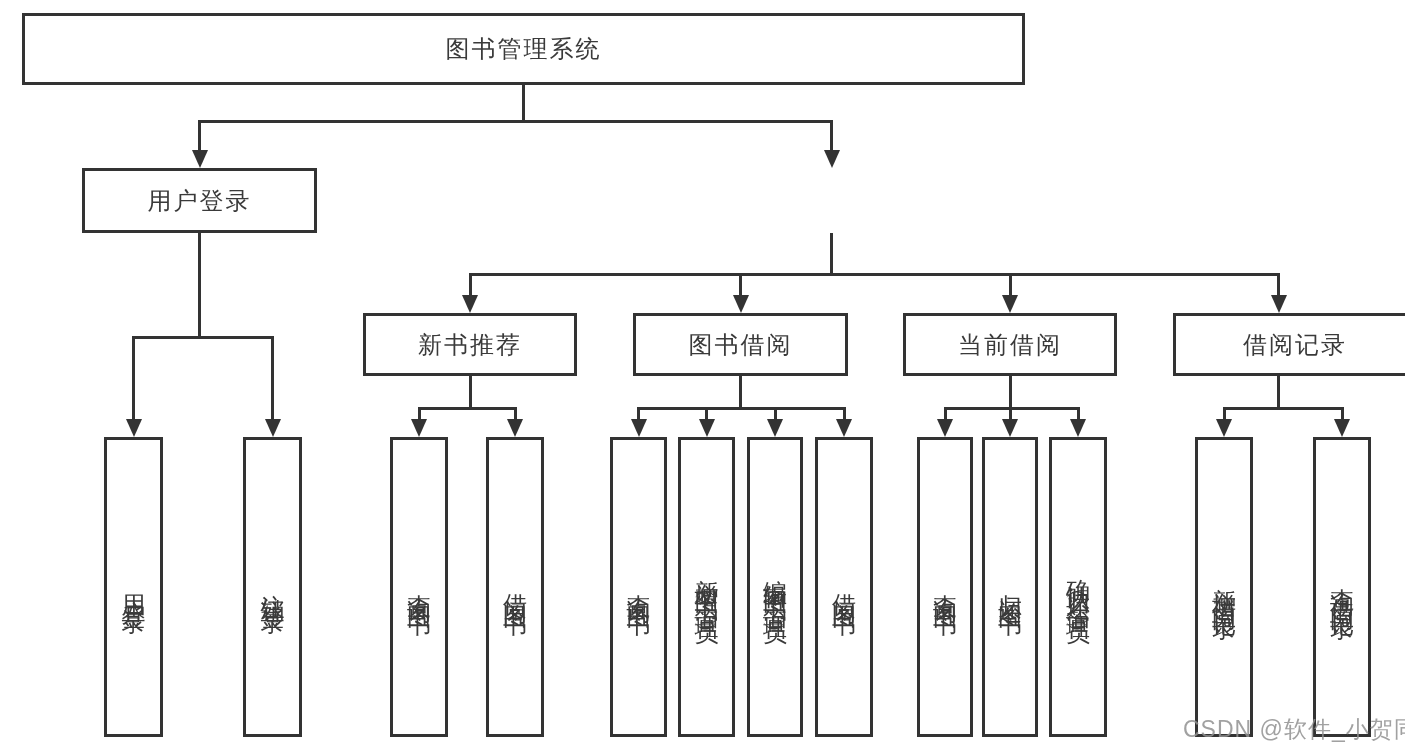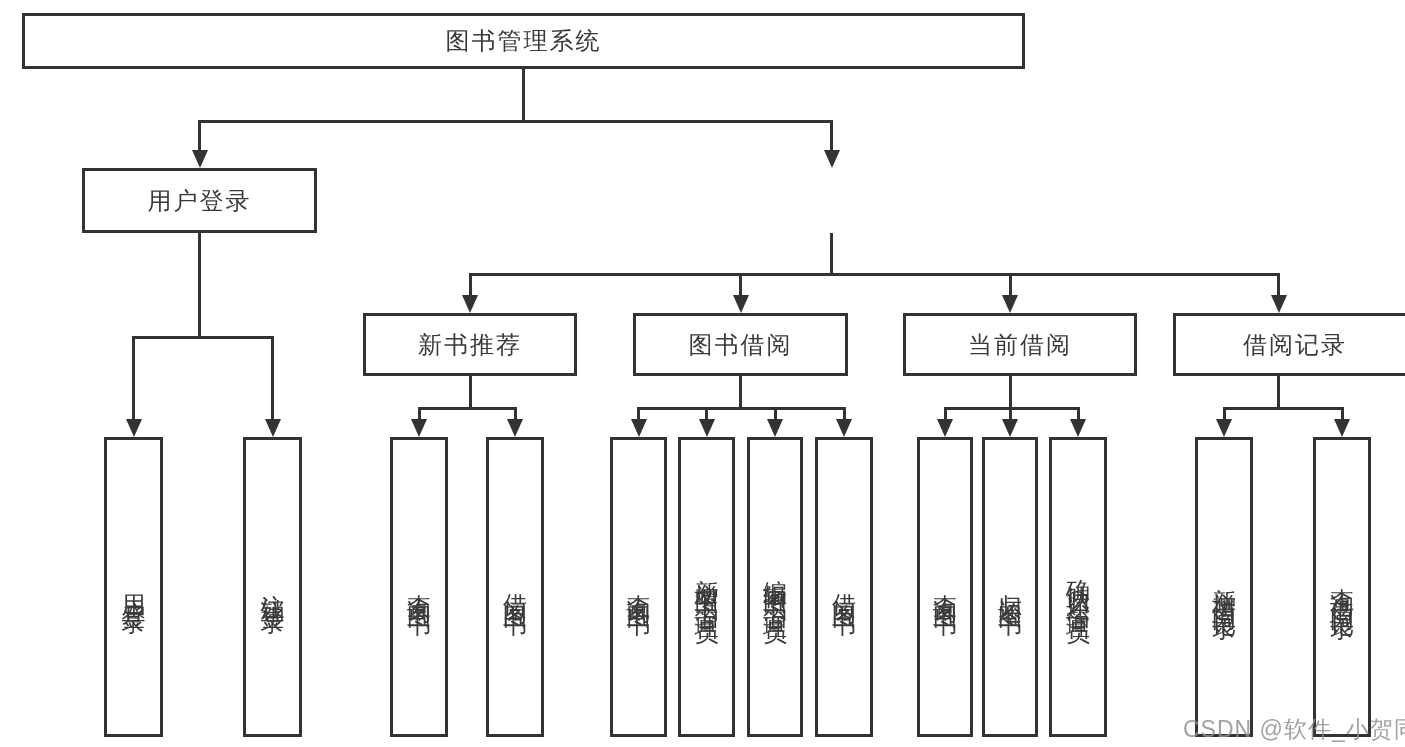--- a/index.html
+++ b/index.html
@@ -53,35 +53,35 @@
     color: rgba(145, 145, 145, 0.85);
     white-space: nowrap;
     z-index: 6;
   }
 </style>
 </head>
 <body>
 
 <div class="canvas">
 
-  <div class="box h" style="left:22px;top:13px;width:1003px;height:56px">
+  <div class="box h" style="left:22px;top:13px;width:1003px;height:72px">
     <span>图书管理系统</span>
   </div>
 
   <div class="box h" style="left:82px;top:168px;width:235px;height:65px">
     <span>用户登录</span>
   </div>
 
   <div class="box h" style="left:633px;top:313px;width:215px;height:63px">
     <span>图书借阅</span>
   </div>
   <div class="box h" style="left:363px;top:313px;width:214px;height:63px">
     <span>新书推荐</span>
   </div>
-  <div class="box h" style="left:903px;top:313px;width:234px;height:63px">
+  <div class="box h" style="left:903px;top:313px;width:214px;height:63px">
     <span>当前借阅</span>
   </div>
   <div class="box h" style="left:1173px;top:313px;width:244px;height:63px">
     <span>借阅记录</span>
   </div>
 
   <div class="box v" style="left:104px;top:437px;width:59px;height:300px">
     <span>用户登录</span>
   </div>
   <div class="box v" style="left:243px;top:437px;width:59px;height:300px">

